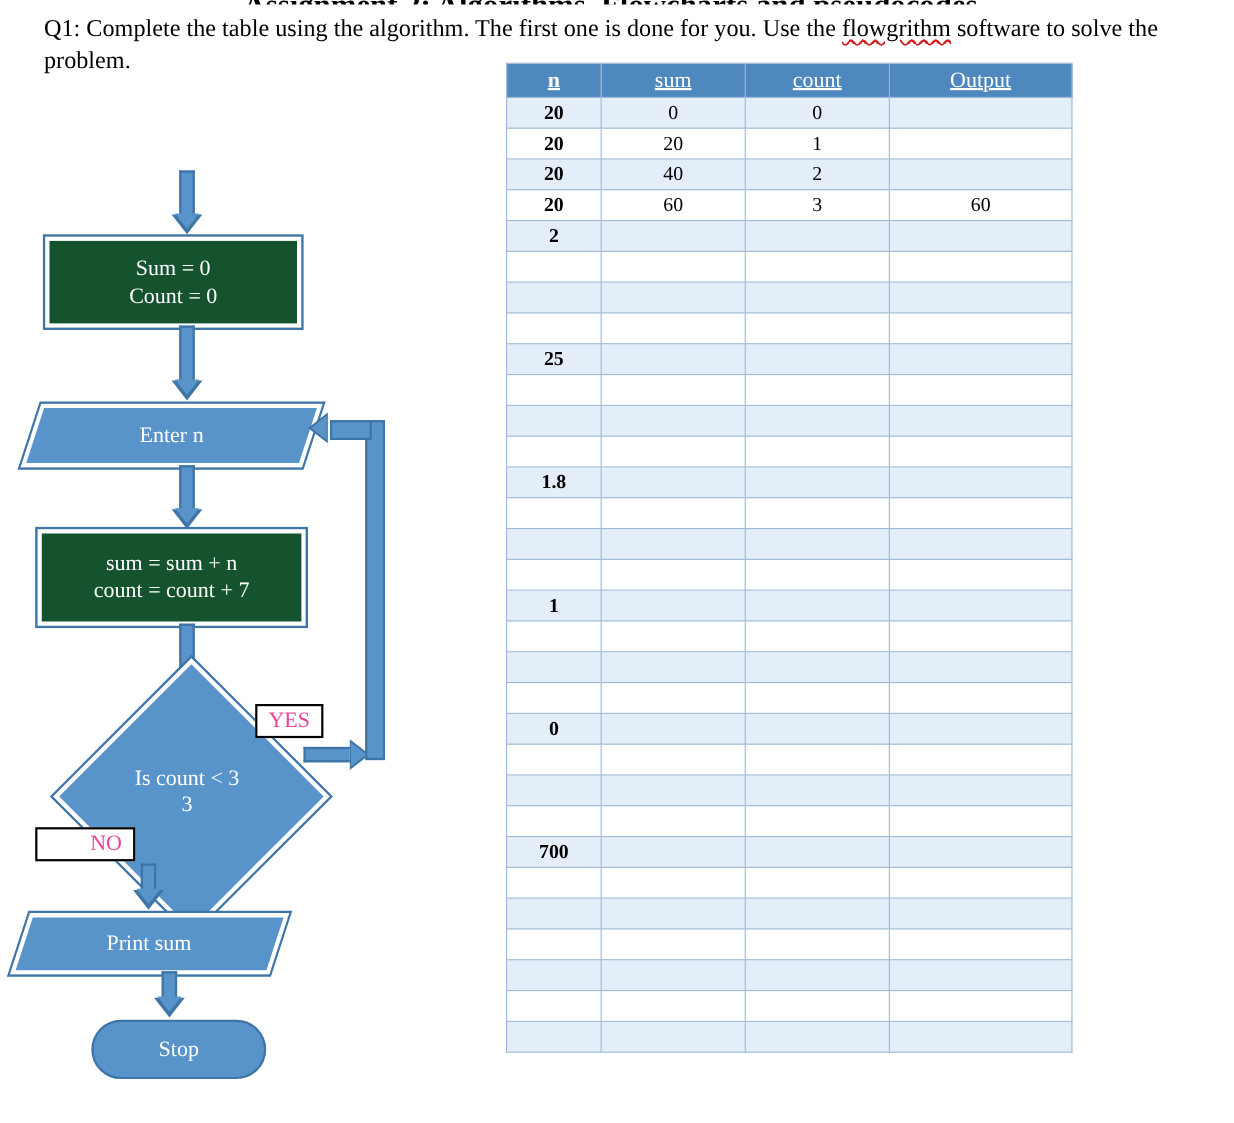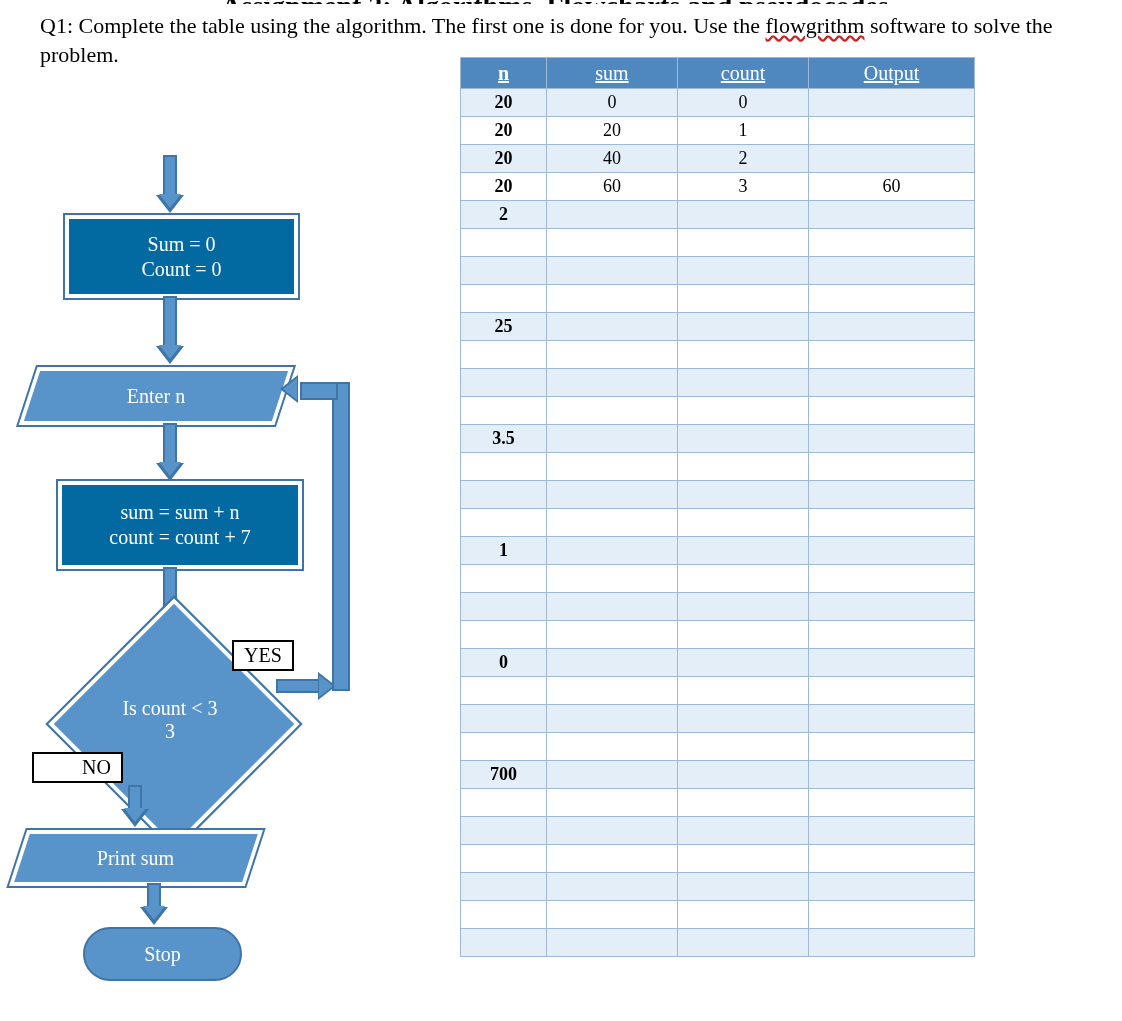--- a/index.html
+++ b/index.html
@@ -59,24 +59,23 @@
     align-items: center;
     justify-content: center;
     line-height: 1.25;
   }
   .terminator {
     background: #5894c9;
     border-radius: 999px;
     border: 2px solid #3e74a6;
   }
   .process {
-    background: #0369a1;
+    background: #14532d;
     border: 4px solid #fff;
     outline: 2px solid #3e74a6;
-    margin-left: 24px;
   }
   .io {
     
     background: #5894c9;
     border: 4px solid #fff;
     outline: 2px solid #3e74a6;
     transform: skewX(-18deg);
   }
   .io > span { transform: skewX(18deg); }
   .diamond {
@@ -91,21 +90,21 @@
     position: absolute;
     width: 240px; height: 240px;
     display:flex; align-items:center; justify-content:center;
     color:#fff; font-size:20px; text-align:center;
   }
 
   .boxlabel {
     position:absolute;
     background:#fff;
     border:2px solid #000;
-    color:#000000;
+    color:#ec4899;
     padding:2px 10px;
     font-size:20px;
   }
 
   
   .arrow-down {
     position:absolute;
     width: 22px;
   }
   .arrow-down .shaft {
@@ -389,21 +388,21 @@
           <td class="c-count"></td>
           <td class="c-out"></td>
         </tr>
         <tr>
           <td class="c-n"></td>
           <td class="c-sum"></td>
           <td class="c-count"></td>
           <td class="c-out"></td>
         </tr>
         <tr>
-          <td class="c-n">3.5</td>
+          <td class="c-n">1.8</td>
           <td class="c-sum"></td>
           <td class="c-count"></td>
           <td class="c-out"></td>
         </tr>
         <tr>
           <td class="c-n"></td>
           <td class="c-sum"></td>
           <td class="c-count"></td>
           <td class="c-out"></td>
         </tr>

